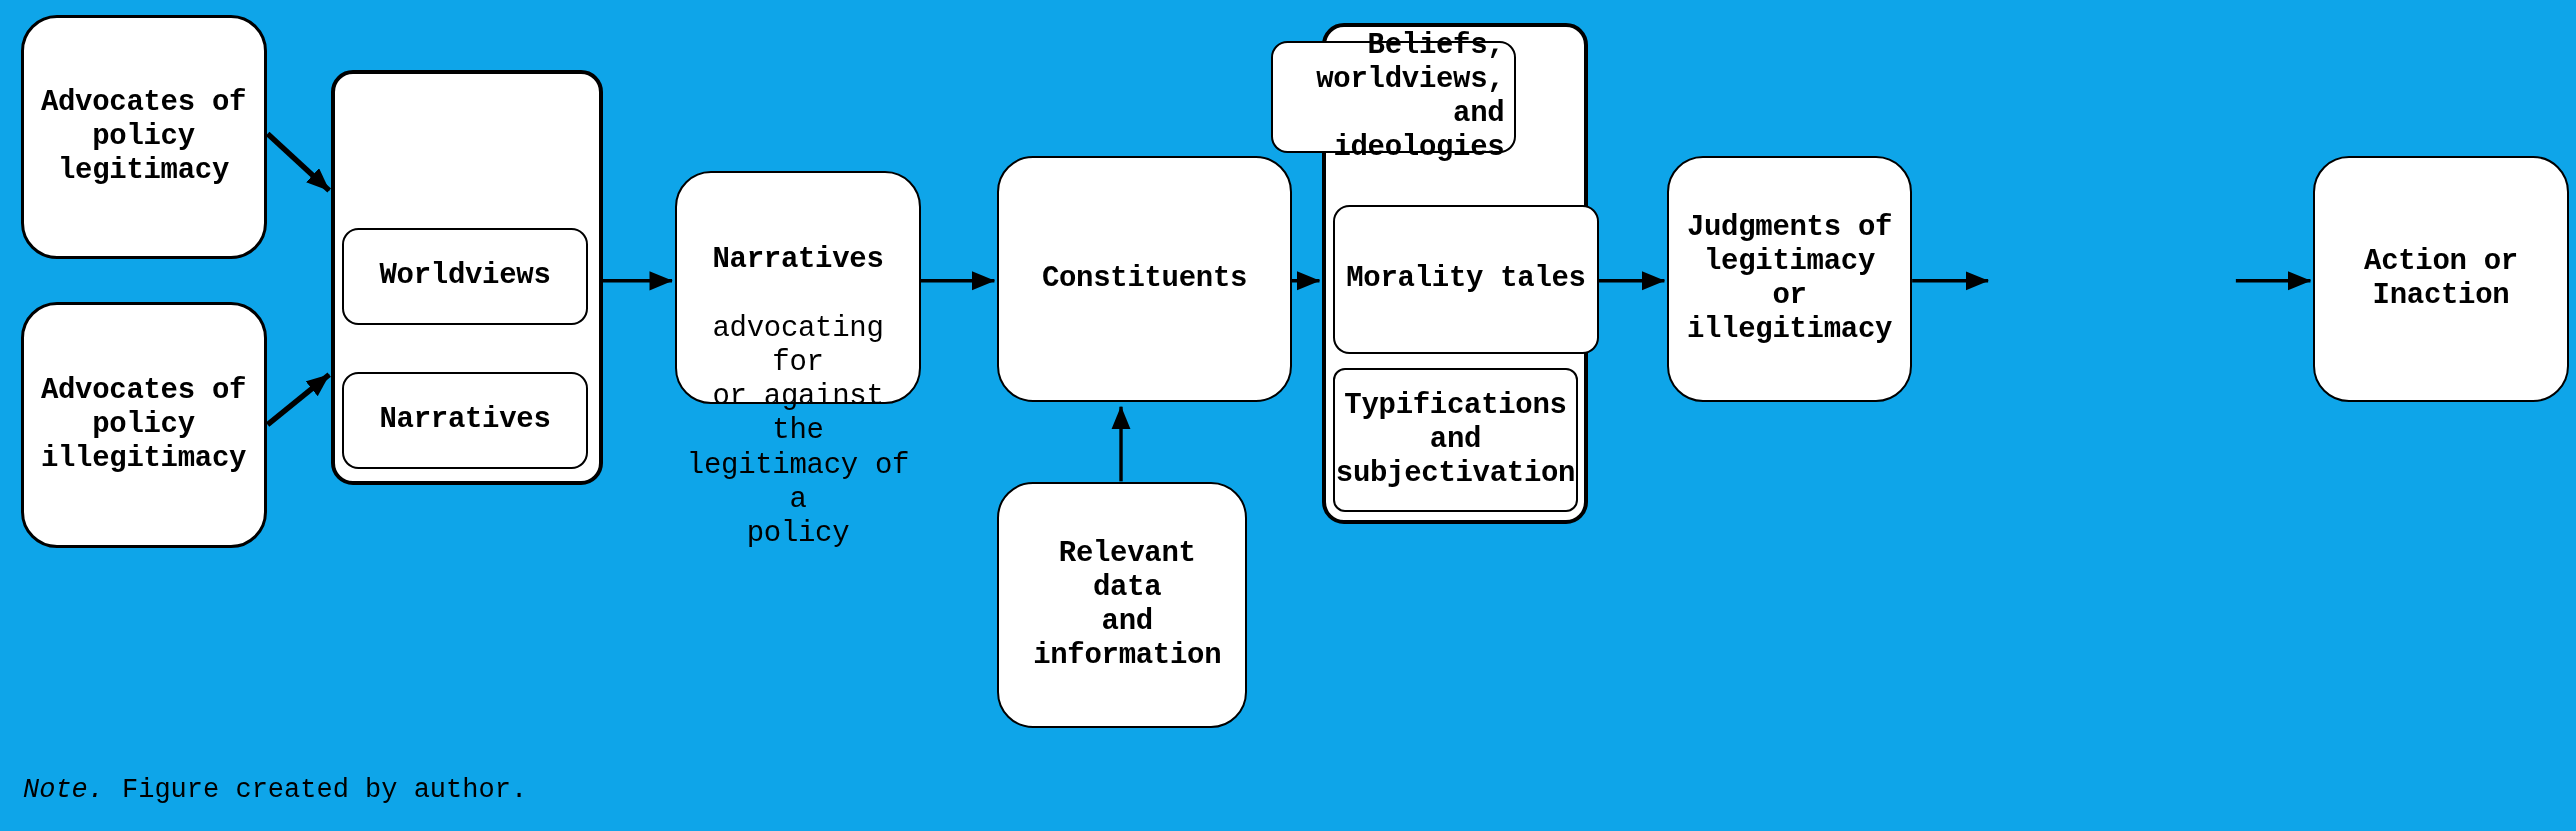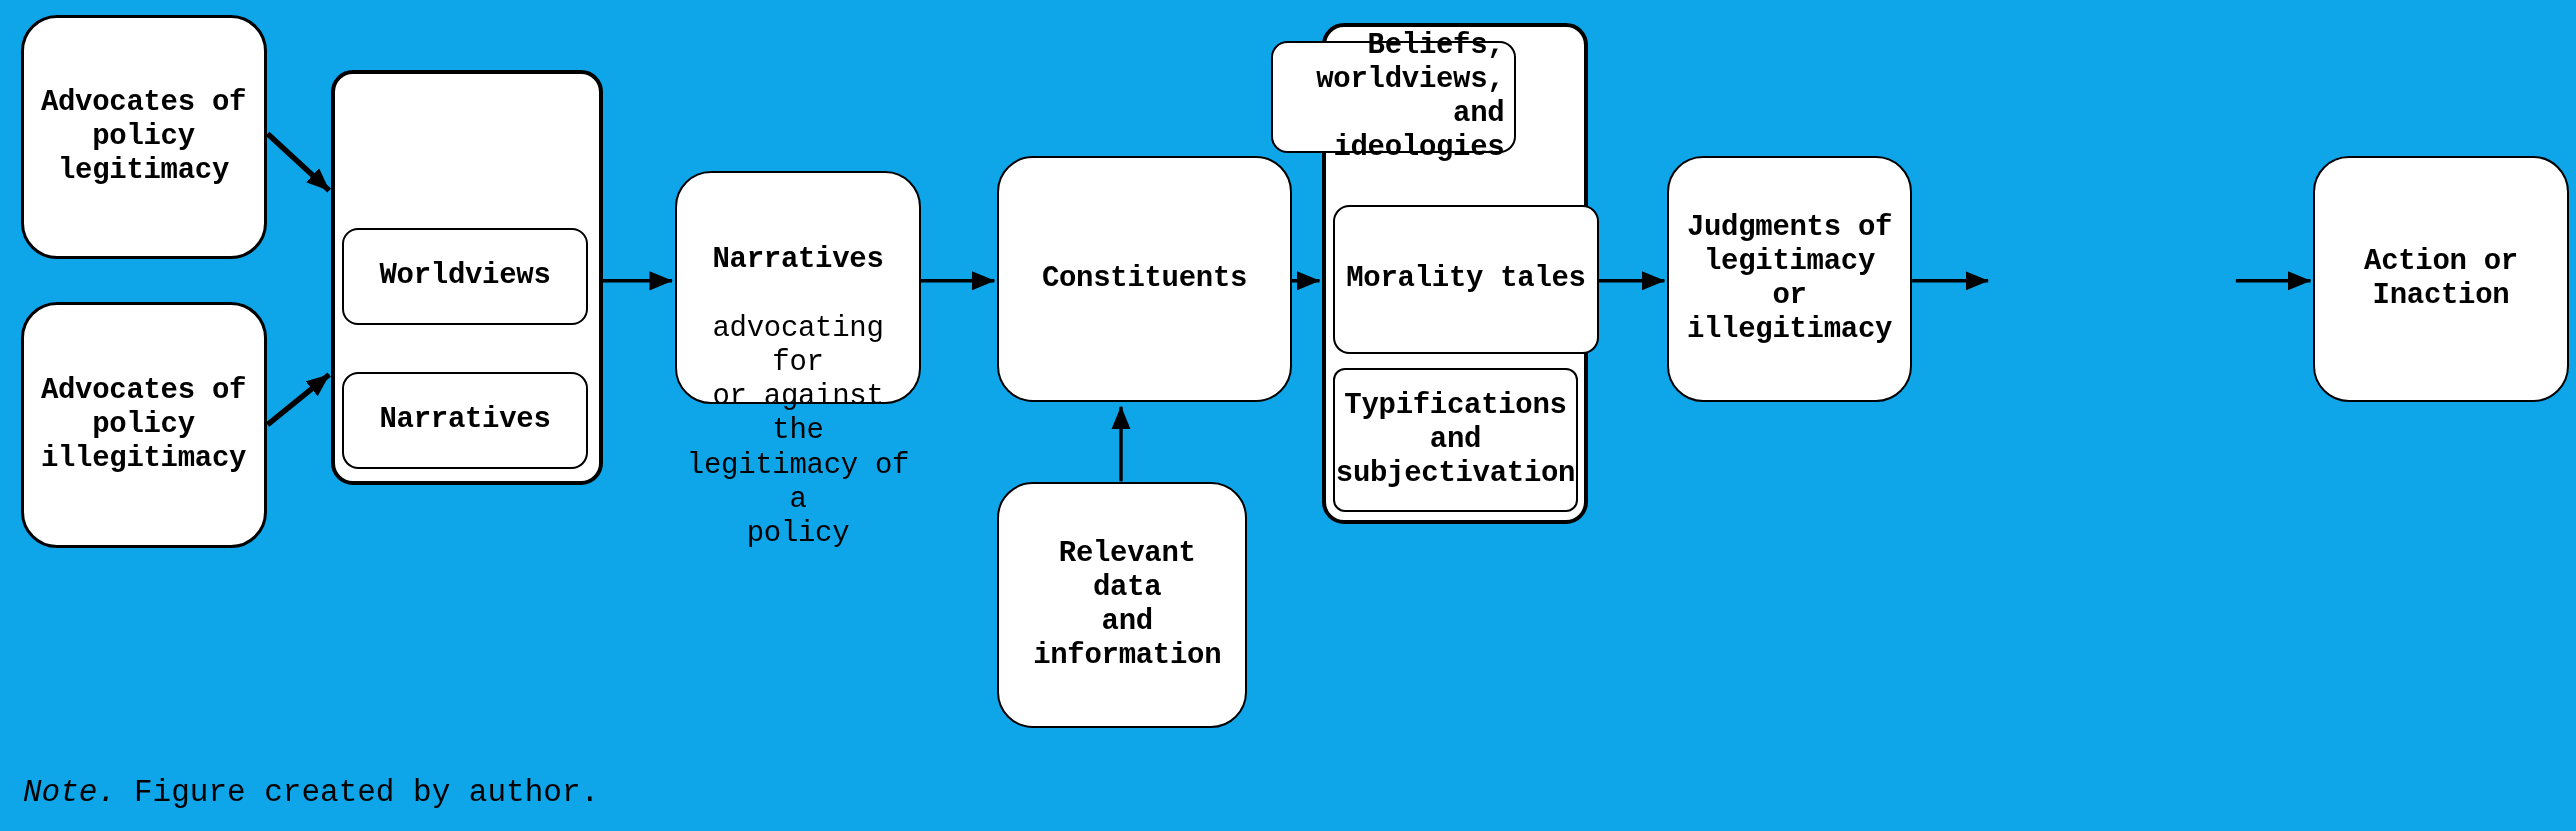--- a/index.html
+++ b/index.html
@@ -39,21 +39,21 @@
   }
   .subbox{
     border-width:2.7px;
     border-radius:16.4px;
   }
   .mixed .body{font-weight:400;}
   .mixed{display:block;padding-top:36px;}
   .note{
     position:absolute;
     left:23px;top:775px;
-    font-size:31px;
+    font-size:27px;
     font-weight:400;
     letter-spacing:0;
   }
   .note .lead{font-style:italic;}
   .note .rest{margin-left:18px;}
 </style>
 </head>
 <body>
 
 <div class="canvas">
@@ -79,21 +79,21 @@
 policy
 legitimacy</span></div>
 
   <div class="box big" style="left:20.5px;top:302px;width:246px;height:246px;"><span>Advocates of
 policy
 illegitimacy</span></div>
 
   <div class="container" style="left:331px;top:70px;width:272px;height:415px;"></div>
 
 
-  <div class="box subbox" style="left:342px;top:228px;width:246px;height:97px;border-radius:16px;"><span>Worldviews</span></div>
+  <div class="box subbox" style="left:342px;top:228px;width:246px;height:97px;"><span>Worldviews</span></div>
 
   <div class="box subbox" style="left:342px;top:372px;width:246px;height:97px;"><span>Narratives</span></div>
 
   <div class="box mixed" style="left:675px;top:171px;width:246px;height:233px;">
     <span class="title">Narratives</span><br>
     <span class="body">advocating for
 or against the
 legitimacy of a
 policy</span>
   </div>

